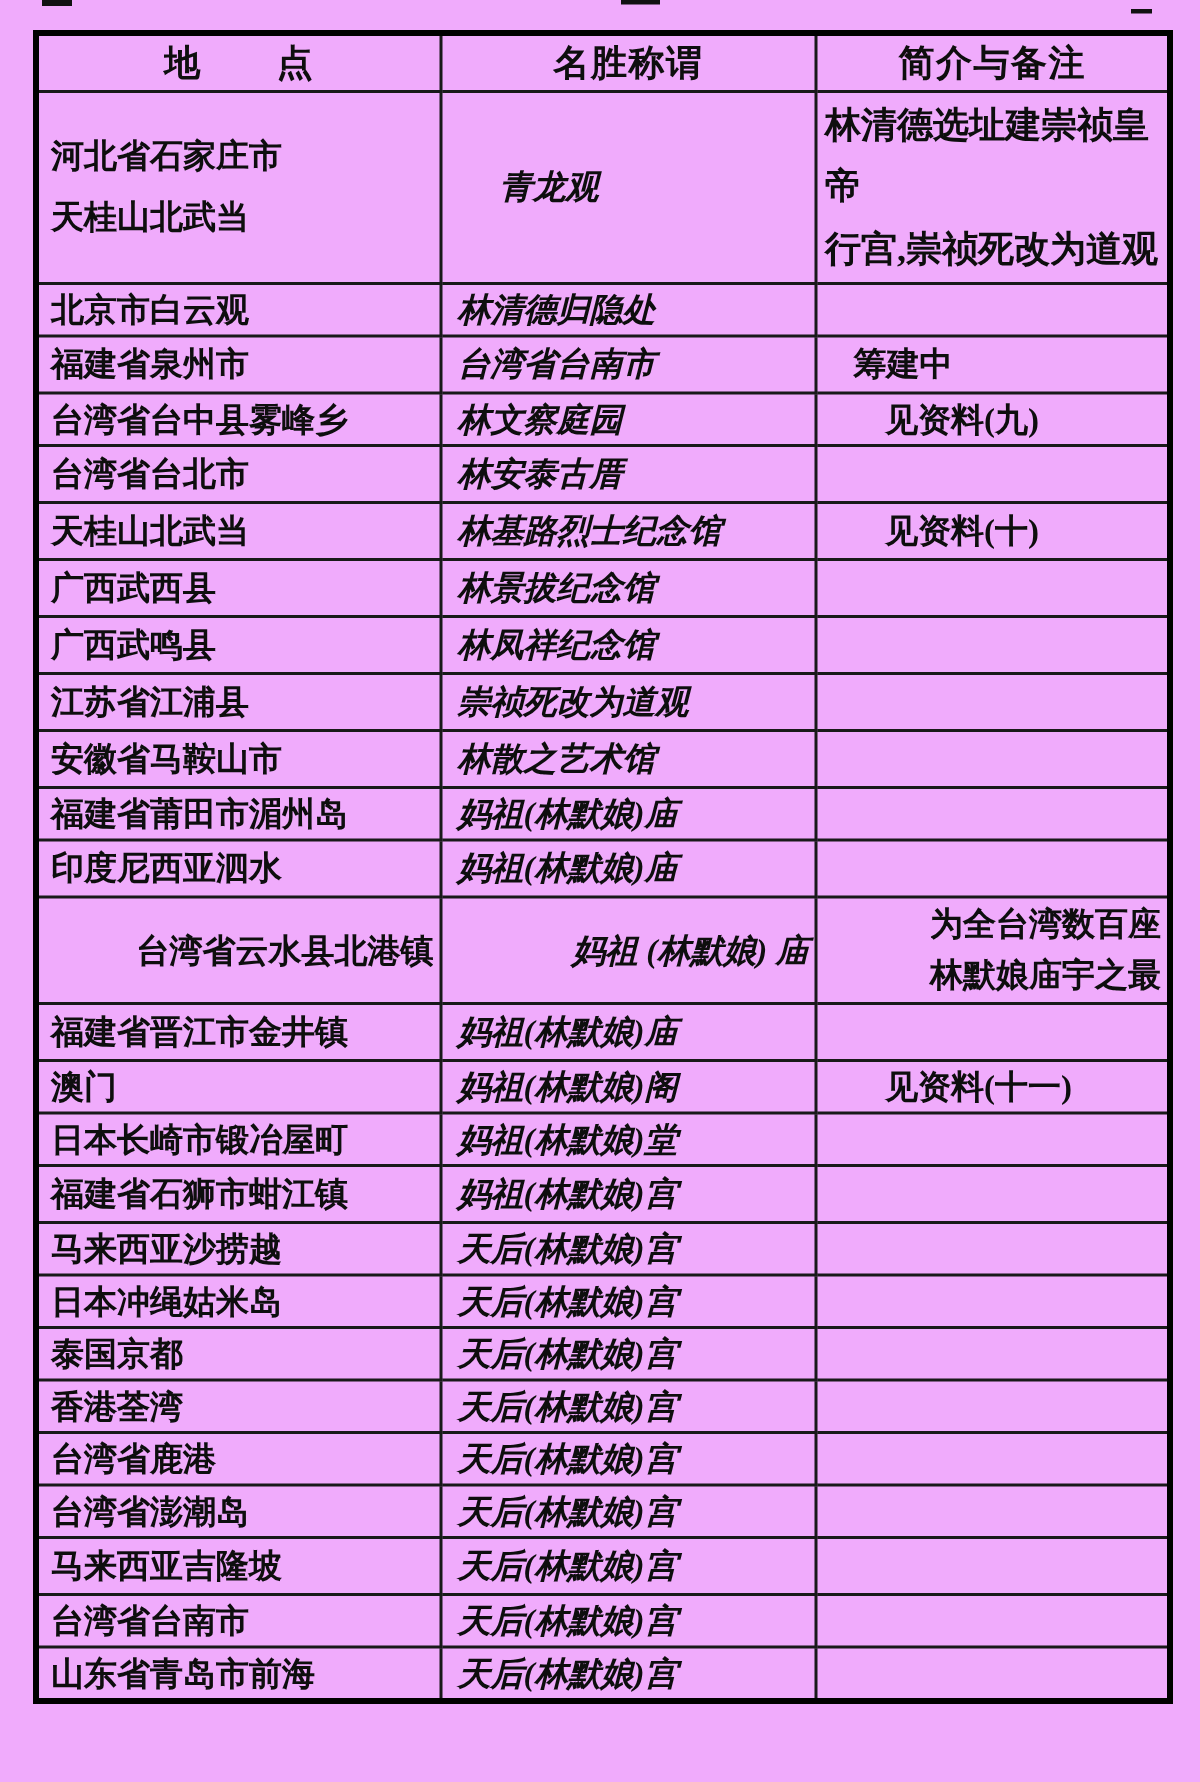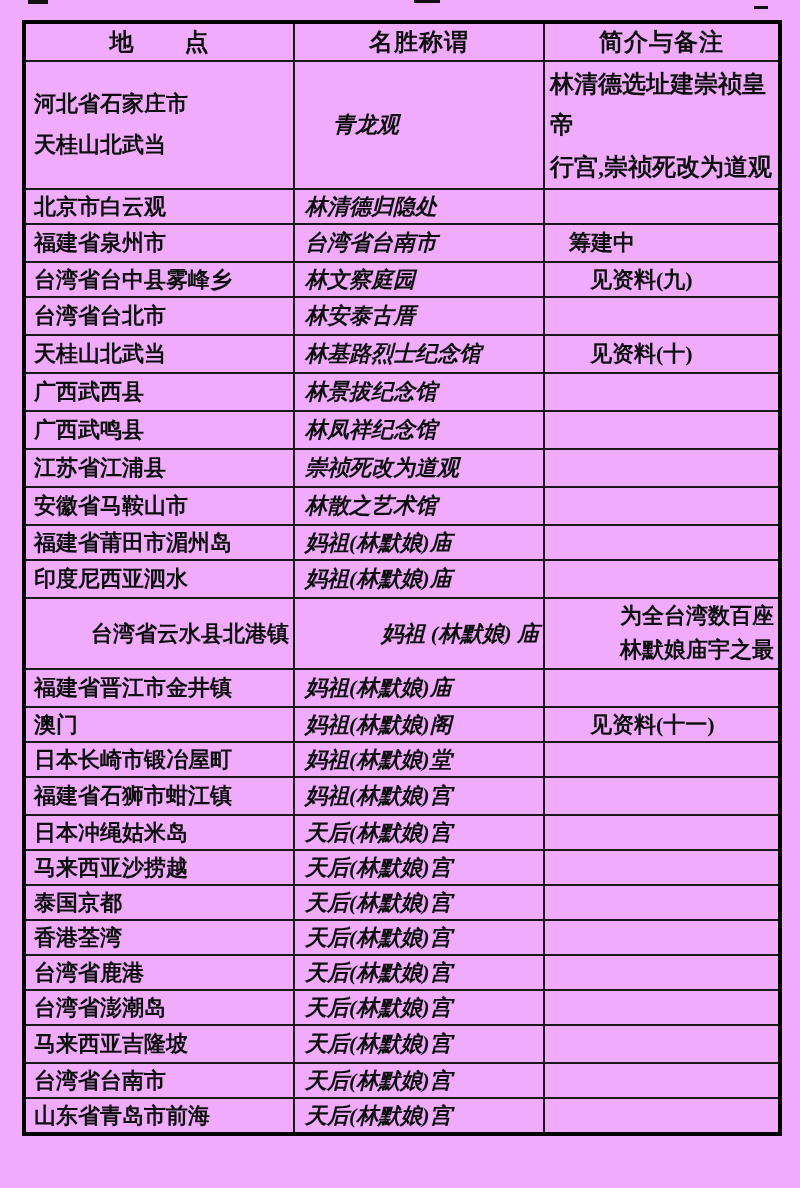--- a/index.html
+++ b/index.html
@@ -172,26 +172,26 @@
         <td class="c1">日本长崎市锻冶屋町</td>
         <td class="c2">妈祖(林默娘)堂</td>
         <td class="c3"></td>
       </tr>
       <tr class="r">
         <td class="c1">福建省石狮市蚶江镇</td>
         <td class="c2">妈祖(林默娘)宫</td>
         <td class="c3"></td>
       </tr>
       <tr class="r-short">
+        <td class="c1">马来西亚沙捞越</td>
+        <td class="c2">天后(林默娘)宫</td>
+        <td class="c3"></td>
+      </tr>
+      <tr class="r-short">
         <td class="c1">日本冲绳姑米岛</td>
-        <td class="c2">天后(林默娘)宫</td>
-        <td class="c3"></td>
-      </tr>
-      <tr class="r-short">
-        <td class="c1">马来西亚沙捞越</td>
         <td class="c2">天后(林默娘)宫</td>
         <td class="c3"></td>
       </tr>
       <tr class="r-h44">
         <td class="c1">泰国京都</td>
         <td class="c2">天后(林默娘)宫</td>
         <td class="c3"></td>
       </tr>
       <tr class="r-h44">
         <td class="c1">香港荃湾</td>

